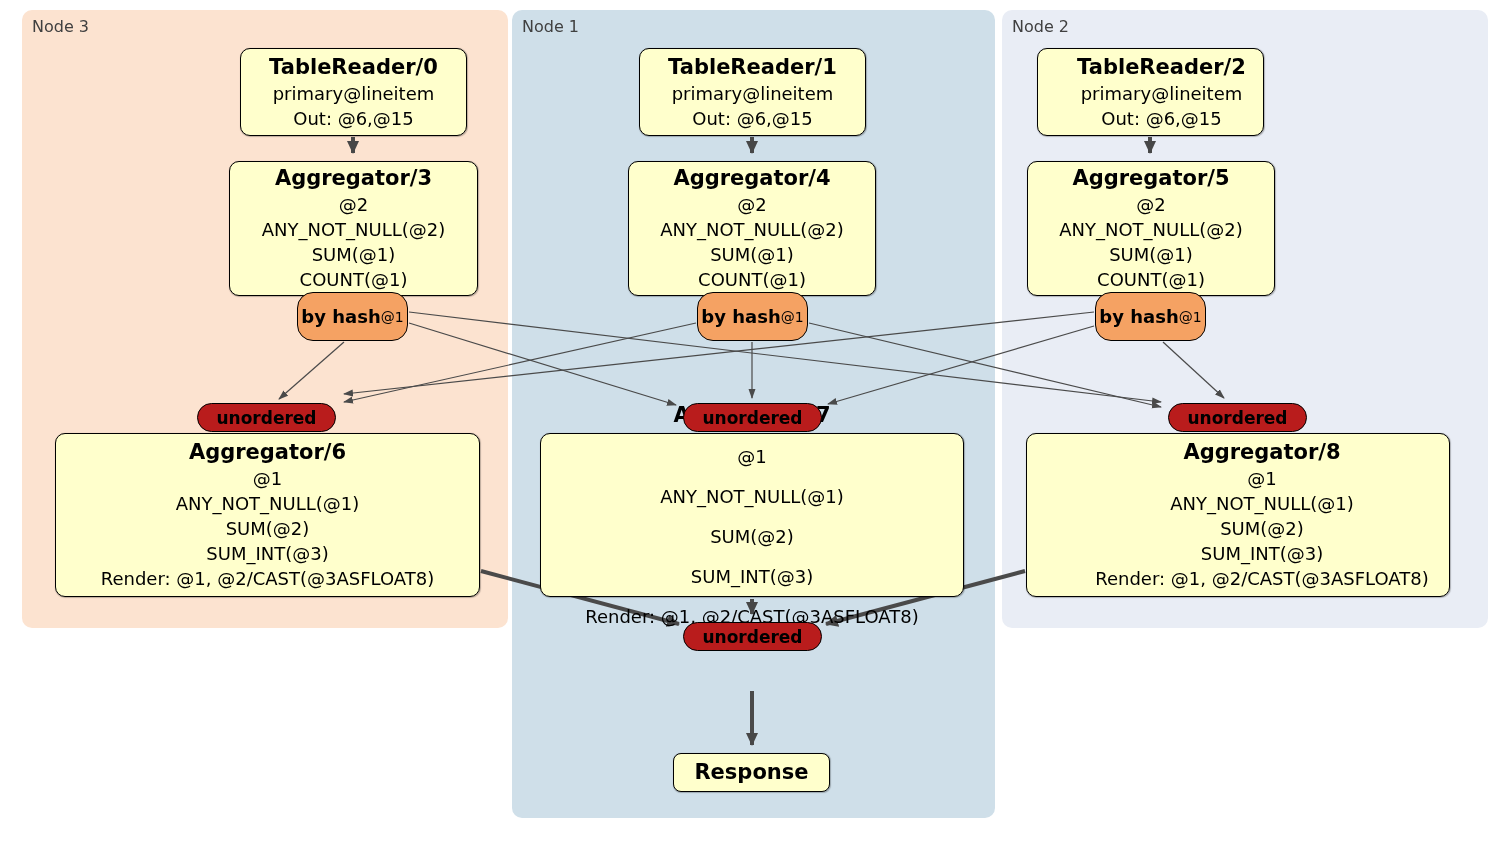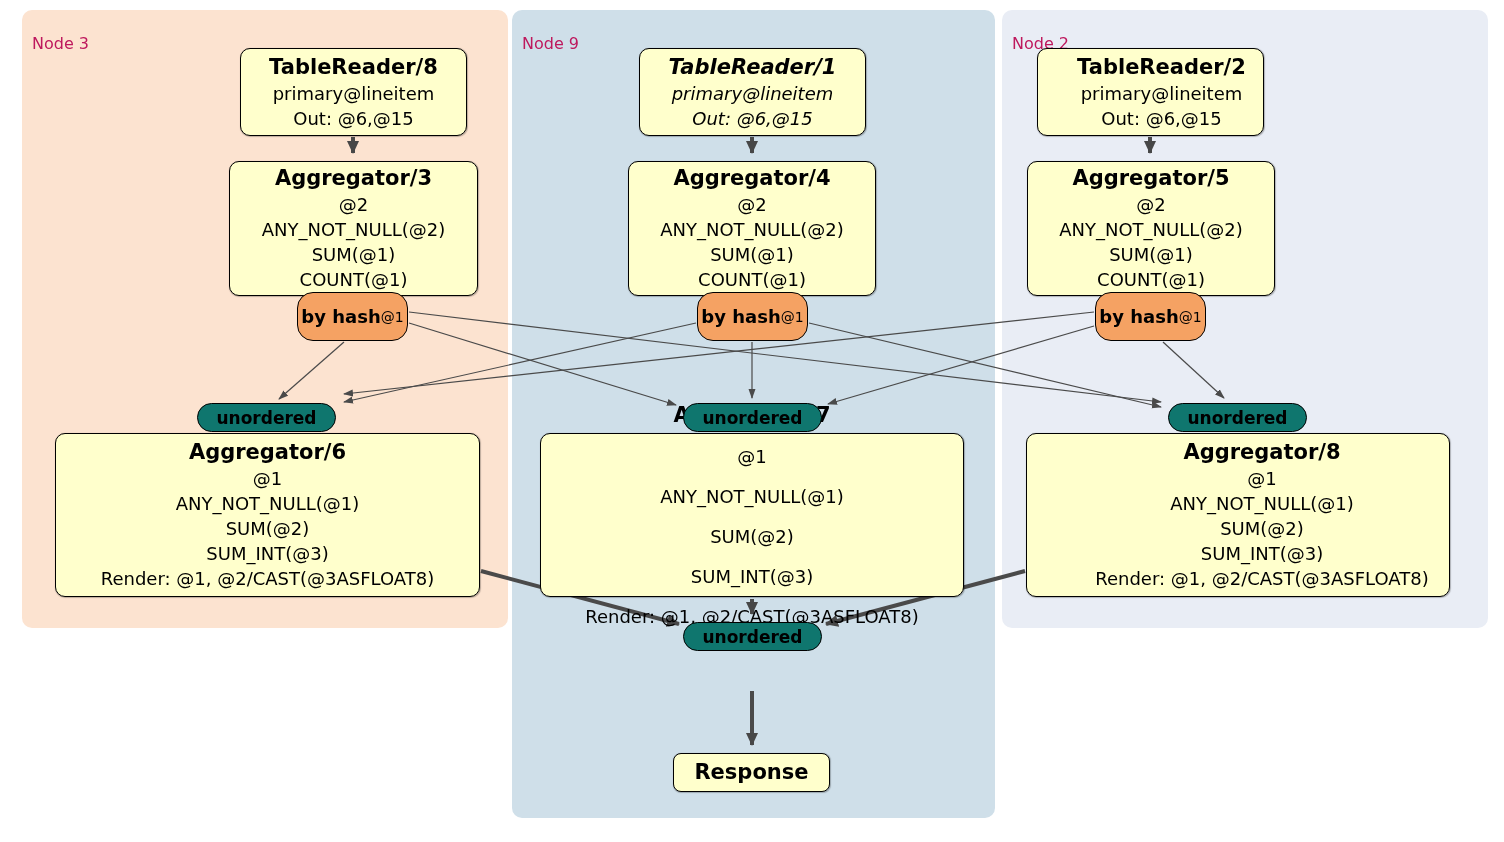--- a/index.html
+++ b/index.html
@@ -11,24 +11,24 @@
     font-family: "DejaVu Sans", "Liberation Sans", sans-serif;
     color: #000000;
     overflow: hidden;
   }
   .region {
     position: absolute;
     border-radius: 10px;
   }
   .region-label {
     position: absolute;
-    top: 24px;
+    top: 7px;
     left: 10px;
     font-size: 16px;
-    color: #be185d;
+    color: #404040;
   }
   .r-node3 { background: #fce3d0; }
   .r-node1 { background: #cfdfe9; }
   .r-node2 { background: #e9edf5; }
 
   .edges { position: absolute; left: 0; top: 0; z-index: 1; pointer-events: none; }
 
   .box {
     position: absolute;
     z-index: 2;
@@ -57,41 +57,41 @@
     justify-content: center;
     text-align: center;
     box-sizing: border-box;
   }
   .router-label { font-weight: 700; font-size: 18px; line-height: 22px; }
   .router-sub { font-size: 14px; line-height: 16px; }
 
   .sync {
     position: absolute;
     z-index: 3;
-    background: #0f766e;
+    background: #b91c1c;
     border: 1.5px solid #000000;
     border-radius: 15px;
     display: flex;
     align-items: center;
     justify-content: center;
     box-sizing: border-box;
     font-weight: 700;
     font-size: 17px;
   }
 </style>
 </head>
 <body>
 
 <div class="canvas">
 
   <div class="region r-node3" style="left:22px; top:10px; width:486px; height:618px;">
     <span class="region-label">Node 3</span>
   </div>
   <div class="region r-node1" style="left:512px; top:10px; width:483px; height:808px;">
-    <span class="region-label">Node 9</span>
+    <span class="region-label">Node 1</span>
   </div>
   <div class="region r-node2" style="left:1002px; top:10px; width:486px; height:618px;">
     <span class="region-label">Node 2</span>
   </div>
 
   <svg class="edges" width="1504" height="842">
     <defs>
       <marker id="athin" markerWidth="11" markerHeight="9" refX="9" refY="4" orient="auto" markerUnits="userSpaceOnUse">
         <path d="M0,0.5 L10,4 L0,7.5 z" fill="#4a4a4a"></path>
       </marker>
@@ -117,25 +117,25 @@
       <line x1="752" y1="137" x2="752" y2="153" marker-end="url(#athick)"></line>
       <line x1="1150" y1="137" x2="1150" y2="153" marker-end="url(#athick)"></line>
       <line x1="481" y1="571" x2="679" y2="624" marker-end="url(#athick)"></line>
       <line x1="752" y1="599" x2="752" y2="614" marker-end="url(#athick)"></line>
       <line x1="1025" y1="571" x2="826" y2="624" marker-end="url(#athick)"></line>
       <line x1="752" y1="691" x2="752" y2="745" marker-end="url(#athick)"></line>
     </g>
   </svg>
 
   <div class="box" style="left:240px; top:48px; width:227px; height:88px;">
-    <div class="box-title">TableReader/8</div>
+    <div class="box-title">TableReader/0</div>
     <div class="box-line">primary@lineitem</div>
     <div class="box-line">Out: @6,@15</div>
   </div>
-  <div class="box" style="left:639px; top:48px; width:227px; height:88px;font-style:italic;">
+  <div class="box" style="left:639px; top:48px; width:227px; height:88px;">
     <div class="box-title">TableReader/1</div>
     <div class="box-line">primary@lineitem</div>
     <div class="box-line">Out: @6,@15</div>
   </div>
   <div class="box" style="left:1037px; top:48px; width:227px; height:88px;padding-left:22px;">
     <div class="box-title">TableReader/2</div>
     <div class="box-line">primary@lineitem</div>
     <div class="box-line">Out: @6,@15</div>
   </div>
 

